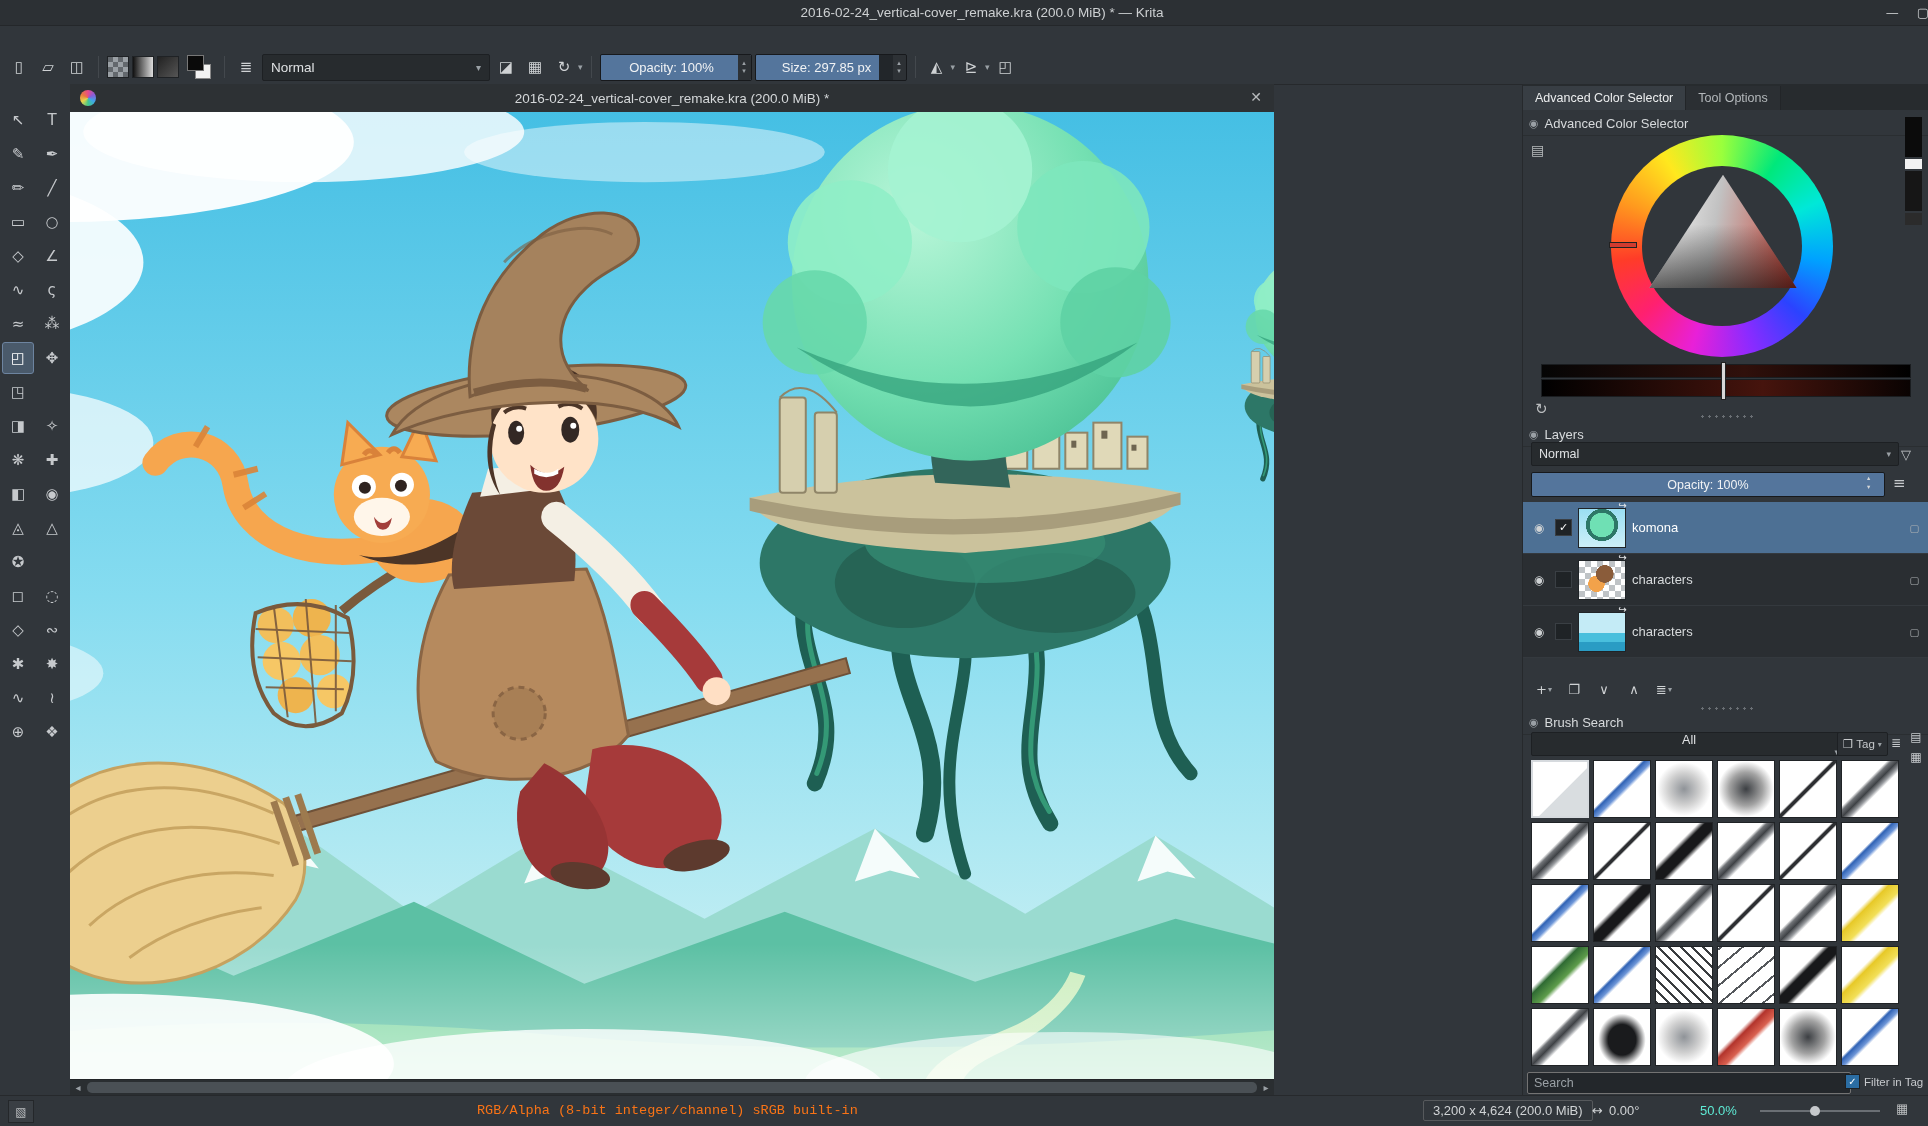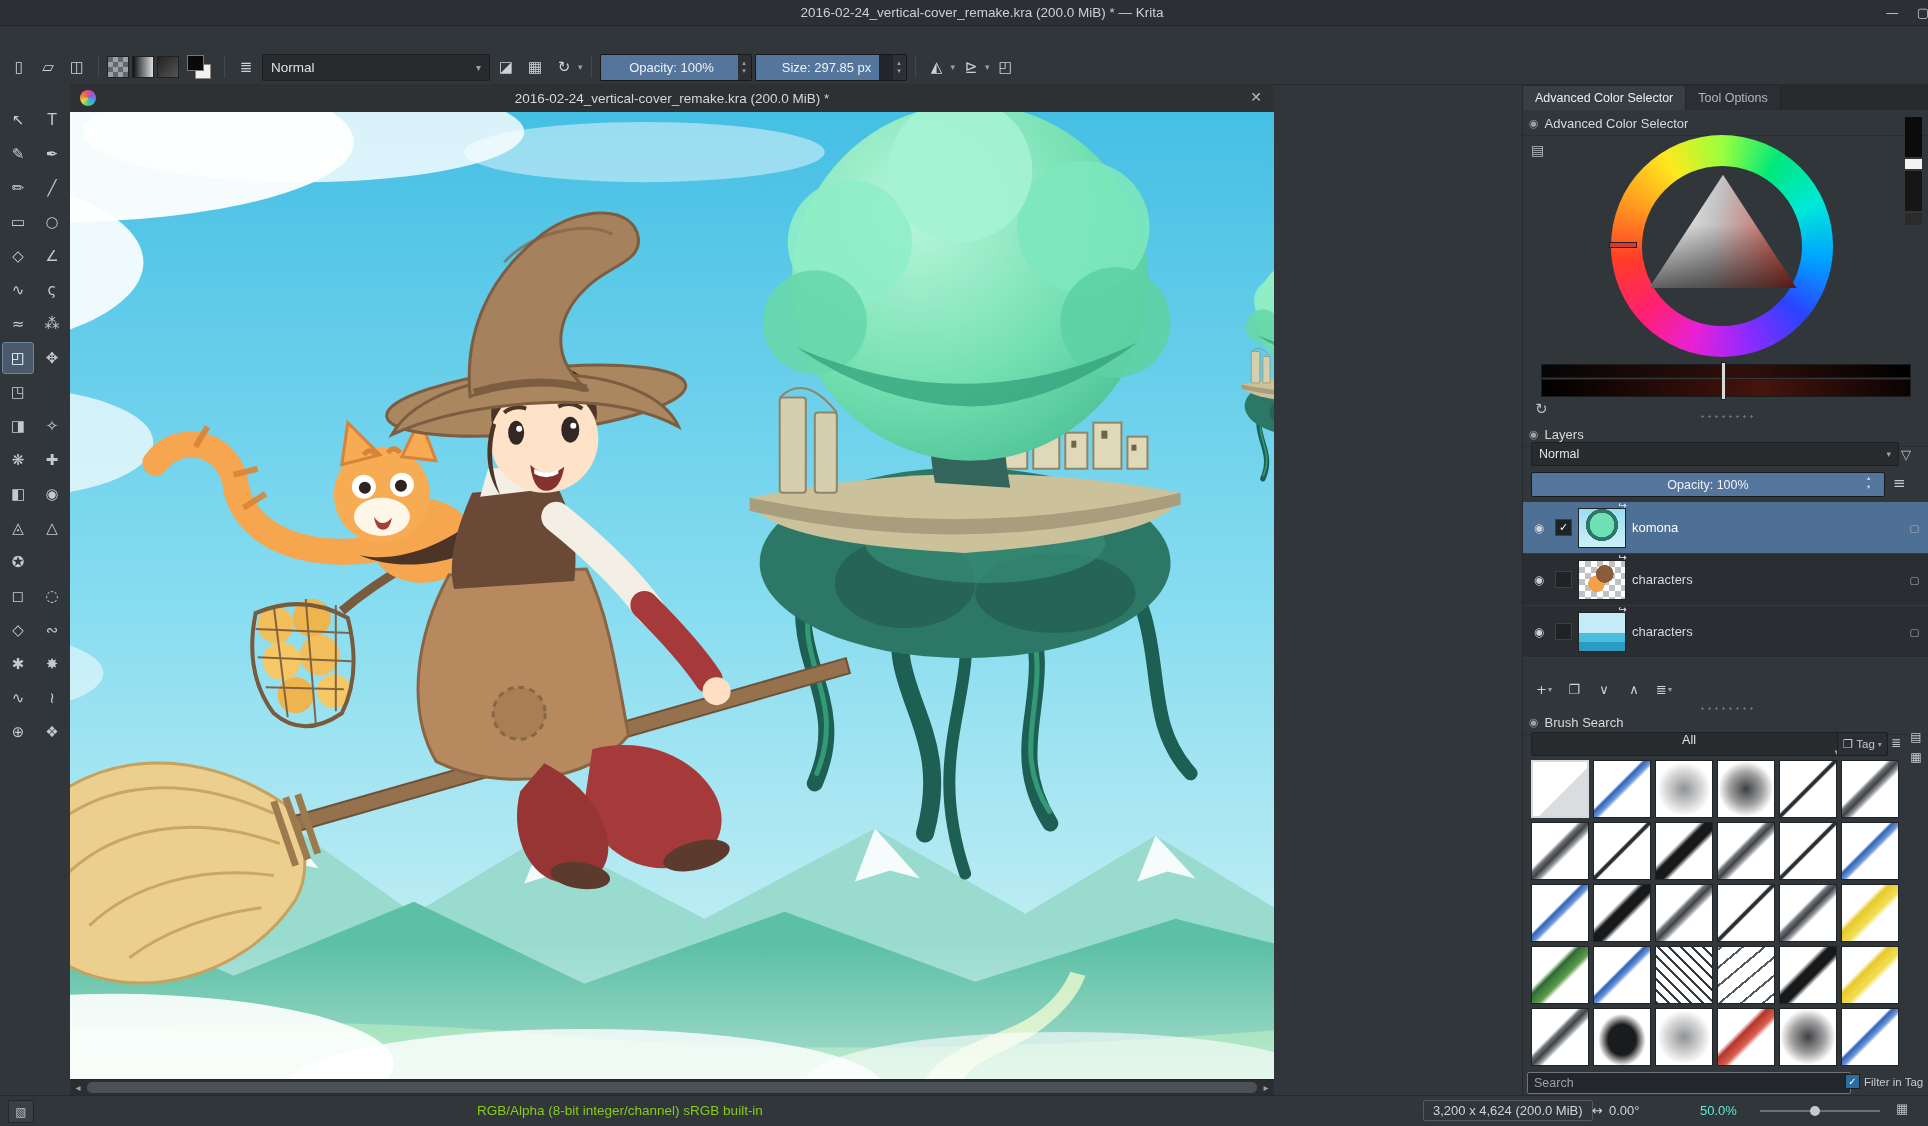--- a/index.html
+++ b/index.html
@@ -161,21 +161,21 @@
     border-radius:2px;color:#d7dadc;font-size:12.5px;padding:0 6px;font-family:"Liberation Sans",sans-serif;}
   .bp-search::placeholder{color:#9aa0a5;}
   .filter-tag{position:absolute;left:322px;top:990px;display:flex;align-items:center;gap:4px;font-size:11.5px;color:#c6c9cc;}
   .filter-tag .chk{width:13px;height:13px;background:#2b6da3;border:1px solid #1d2023;display:flex;align-items:center;
     justify-content:center;font-size:10px;color:#fff;}
 
   
   .statusbar{position:absolute;left:0;right:0;bottom:0;height:30px;background:#31363b;border-top:1px solid #26292c;}
   .sb-icon{position:absolute;left:8px;top:4px;width:24px;height:21px;background:#3a3f44;border:1px solid #24272a;
     display:flex;align-items:center;justify-content:center;font-size:12px;color:#b9bcbe;}
-  .sb-colorspace{position:absolute;left:477px;top:7px;font-size:13.5px;color:#84cc16;}
+  .sb-colorspace{position:absolute;left:477px;top:7px;font-size:13.5px;color:#f97316;font-family:Liberation Mono, monospace;}
   .sb-dims{position:absolute;left:1423px;top:4px;height:19px;border:1px solid #56595c;border-radius:2px;
     display:flex;align-items:center;padding:0 9px;font-size:13px;color:#d0d3d5;}
   .sb-angle{position:absolute;left:1592px;top:7px;display:flex;gap:6px;font-size:13px;color:#d0d3d5;}
   .sb-zoom{position:absolute;left:1700px;top:7px;font-size:13px;color:#5eead4;}
   .sb-slider{position:absolute;left:1760px;top:14px;width:120px;height:2px;background:#6a6f74;}
   .sb-handle{position:absolute;left:50px;top:-4px;width:10px;height:10px;border-radius:50%;background:#c6c9cc;}
   .sb-grid{position:absolute;left:1896px;top:5px;font-size:13px;color:#b9bcbe;}
 </style>
 </head>
 <body>

